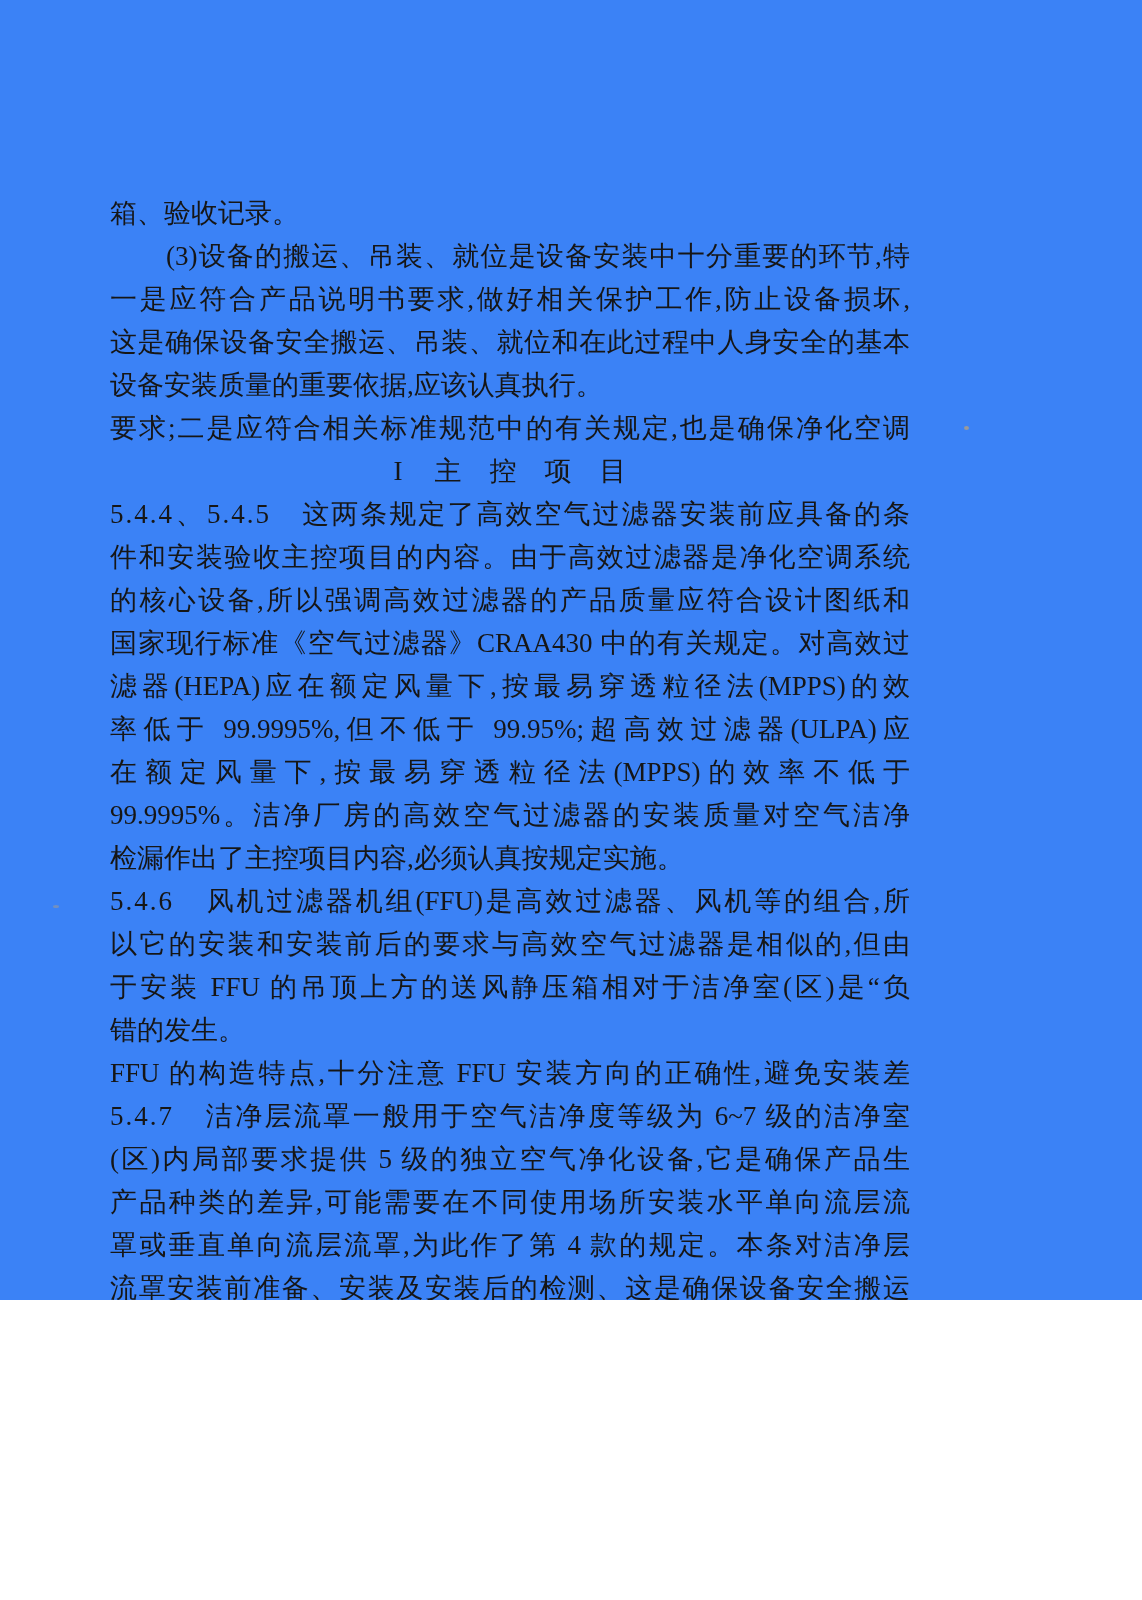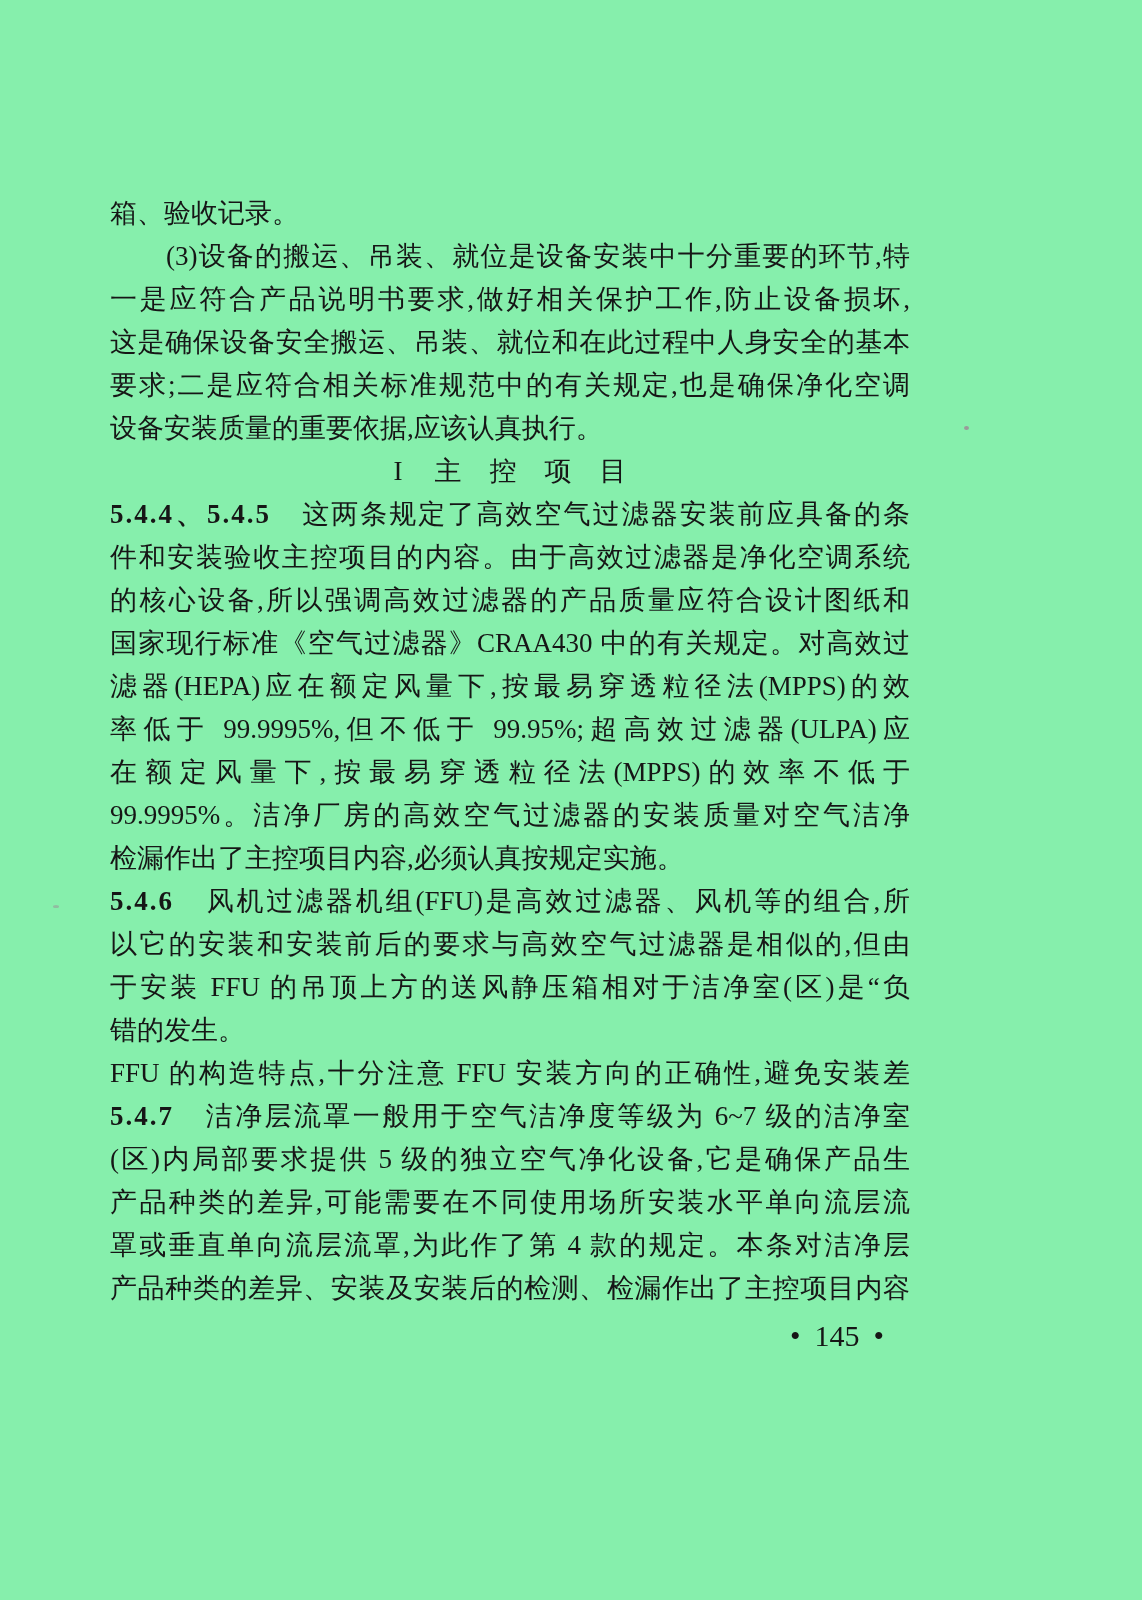--- a/index.html
+++ b/index.html
@@ -3,22 +3,22 @@
 <meta charset="utf-8">
 <style>
   html, body {
     margin: 0;
     padding: 0;
     background: #ffffff;
   }
   .page {
     position: relative;
     width: 1142px;
-    height: 1600px;
-    background: #86efac;
+    height: 1300px;
+    background: #3b82f6;
     overflow: hidden;
     font-family: "Liberation Serif", "DejaVu Serif", serif;
     color: #161616;
   }
   .textblock {
     position: absolute;
     left: 110px;
     top: 192px;
     width: 800px;
   }
@@ -33,21 +33,21 @@
     text-align: justify;
     text-align-last: justify;
   }
   
   .l { text-align: left; }
   
   .c { text-align: center; }
   
   .ind { text-indent: 56px; }
   .b {
-    font-weight: 700;
+    font-weight: 400;
     letter-spacing: 2px;
   }
   .hnum { margin-right: 32px; }
   .htitle {
     letter-spacing: 28px;
     margin-right: -28px;
   }
   .pagenum {
     text-align: right;
     padding-right: 26px;
@@ -65,39 +65,39 @@
 </style>
 </head>
 <body>
 
 <div class="page">
   <div class="textblock" id="textblock">
       <div class="line l"><span>箱、验收记录。</span></div>
       <div class="line j ind"><span>(3)设备的搬运、吊装、就位是设备安装中十分重要的环节,特</span></div>
       <div class="line j"><span>一是应符合产品说明书要求,做好相关保护工作,防止设备损坏,</span></div>
       <div class="line j"><span>这是确保设备安全搬运、吊装、就位和在此过程中人身安全的基本</span></div>
+      <div class="line l"><span>设备安装质量的重要依据,应该认真执行。</span></div>
       <div class="line j"><span>要求;二是应符合相关标准规范中的有关规定,也是确保净化空调</span></div>
-      <div class="line l"><span>设备安装质量的重要依据,应该认真执行。</span></div>
       <div class="line c"><span class="hnum">I</span><span class="htitle">主控项目</span></div>
       <div class="line j"><span class="b">5.4.4、5.4.5</span><span>　这两条规定了高效空气过滤器安装前应具备的条</span></div>
       <div class="line j"><span>件和安装验收主控项目的内容。由于高效过滤器是净化空调系统</span></div>
       <div class="line j"><span>的核心设备,所以强调高效过滤器的产品质量应符合设计图纸和</span></div>
       <div class="line j"><span>国家现行标准《空气过滤器》CRAA430 中的有关规定。对高效过</span></div>
       <div class="line j"><span>滤器(HEPA)应在额定风量下,按最易穿透粒径法(MPPS)的效</span></div>
       <div class="line j"><span>率低于 99.9995%,但不低于 99.95%;超高效过滤器(ULPA)应</span></div>
       <div class="line j"><span>在额定风量下,按最易穿透粒径法(MPPS)的效率不低于</span></div>
       <div class="line j"><span>99.9995%。洁净厂房的高效空气过滤器的安装质量对空气洁净</span></div>
       <div class="line l"><span>检漏作出了主控项目内容,必须认真按规定实施。</span></div>
       <div class="line j"><span class="b">5.4.6</span><span>　风机过滤器机组(FFU)是高效过滤器、风机等的组合,所</span></div>
       <div class="line j"><span>以它的安装和安装前后的要求与高效空气过滤器是相似的,但由</span></div>
       <div class="line j"><span>于安装 FFU 的吊顶上方的送风静压箱相对于洁净室(区)是“负</span></div>
       <div class="line l"><span>错的发生。</span></div>
       <div class="line j"><span>FFU 的构造特点,十分注意 FFU 安装方向的正确性,避免安装差</span></div>
       <div class="line j"><span class="b">5.4.7</span><span>　洁净层流罩一般用于空气洁净度等级为 6~7 级的洁净室</span></div>
       <div class="line j"><span>(区)内局部要求提供 5 级的独立空气净化设备,它是确保产品生</span></div>
       <div class="line j"><span>产品种类的差异,可能需要在不同使用场所安装水平单向流层流</span></div>
       <div class="line j"><span>罩或垂直单向流层流罩,为此作了第 4 款的规定。本条对洁净层</span></div>
-      <div class="line j"><span>产品种类的差异、安装及安装后的检测、检漏作出了主控项目内容</span></div>
+      <div class="line j"><span>流罩安装前准备、安装及安装后的检测、这是确保设备安全搬运</span></div>
       <div class="line pagenum"><span>•</span><span class="pnv">145</span><span>•</span></div>
     </div>
   <div class="speck speck-right"></div>
   <div class="speck speck-left"></div>
 </div>
 
 </body></html>

